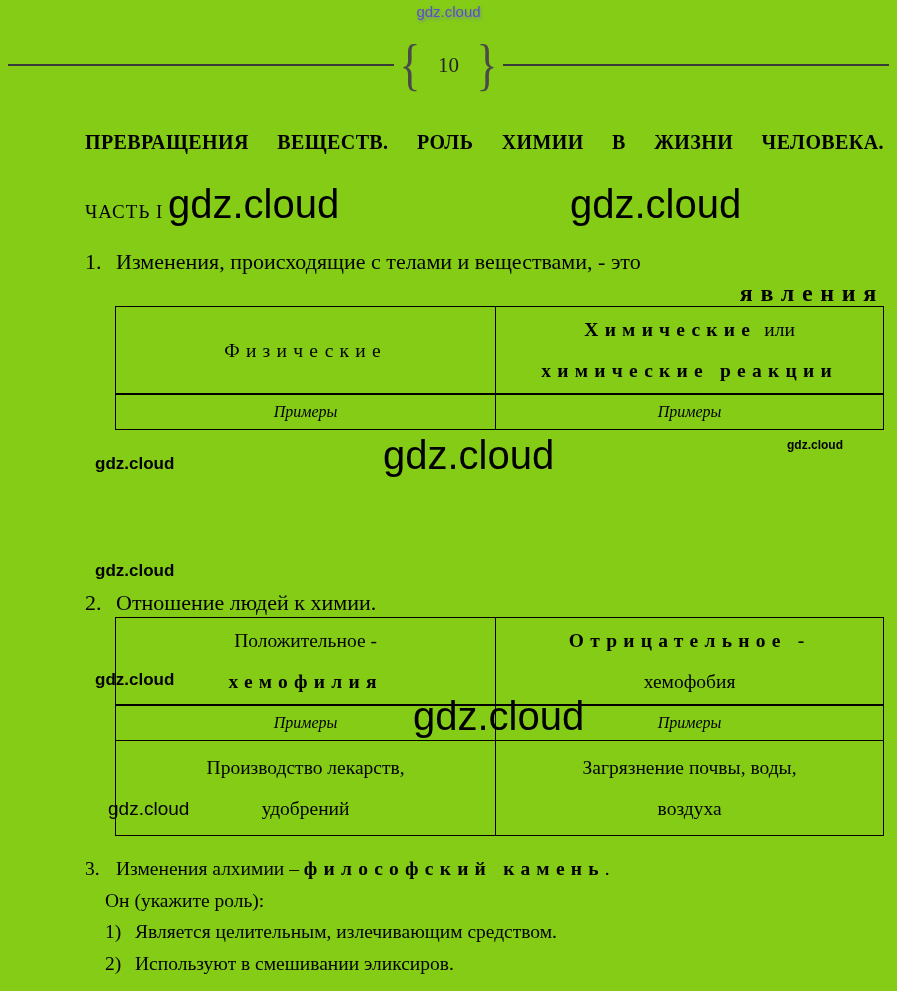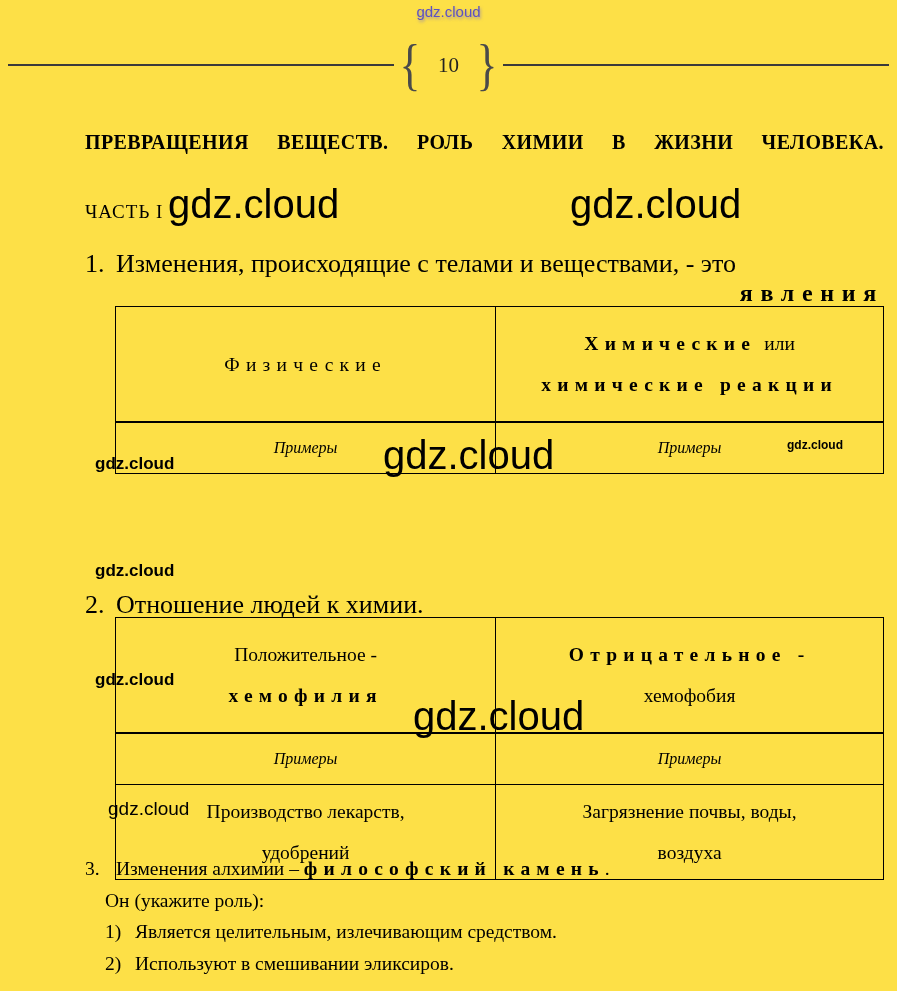--- a/index.html
+++ b/index.html
@@ -1,21 +1,21 @@
 <!DOCTYPE html>
 <html><head>
 <meta charset="utf-8">
 <style>
   * { box-sizing: border-box; }
   html,body { margin:0; padding:0; background:#ffffff; }
   .page {
     position: relative;
     width: 897px;
     height: 991px;
-    background: #fde047;
+    background: #84cc16;
     font-family: "Liberation Serif", serif;
     color: #000;
     overflow: hidden;
   }
 
   
   .wm {
     position: absolute;
     font-family: "Liberation Sans", sans-serif;
     white-space: nowrap;
@@ -49,21 +49,21 @@
   
   .heading {
     position: absolute; left: 85px; top: 127px; width: 799px;
     font-weight: bold; font-size: 20px; line-height: 31px;
     letter-spacing: .4px;
   }
   .heading-line1 { text-align: justify; text-align-last: justify; }
   .part { position: absolute; left: 85px; top: 201px; font-size: 19px; letter-spacing: 1px; }
 
   
-  .q { position: absolute; font-size: 26px; }
+  .q { position: absolute; font-size: 22px; }
   .qnum { display: inline-block; width: 31px; }
   .q1 { left: 85px; top: 249px; }
   .q2 { left: 85px; top: 590px; }
   .answer1 {
     position: absolute; left: 115px; top: 280px; width: 769px;
     text-align: right; font-size: 24px;
   }
   .sp  { letter-spacing: .32em; }
   .spb { font-weight: bold; letter-spacing: .32em; }
   .conj { margin-left: 8px; }
@@ -72,21 +72,21 @@
   
   table.tbl {
     position: absolute; left: 115px; width: 769px;
     border-collapse: collapse; table-layout: fixed;
     font-size: 19.5px; background: transparent; z-index: 2;
   }
   .tbl1 { top: 306px; }
   .tbl2 { top: 617px; }
   .tbl td {
     border: 1px solid #000; text-align: center; vertical-align: middle;
-    padding: 16px 6px;
+    padding: 2px 6px;
   }
   .tbl tr.hdr td { border-bottom-width: 2px; height: 82px; line-height: 41px; }
   .tbl tr.ex td  { height: 35px; font-size: 16px; }
   .tbl tr.body td { line-height: 41px; padding: 6px 4px; }
 
   
   .q3 {
     position: absolute; left: 85px; top: 853px; width: 800px;
     font-size: 19.5px; line-height: 31.5px;
   }

